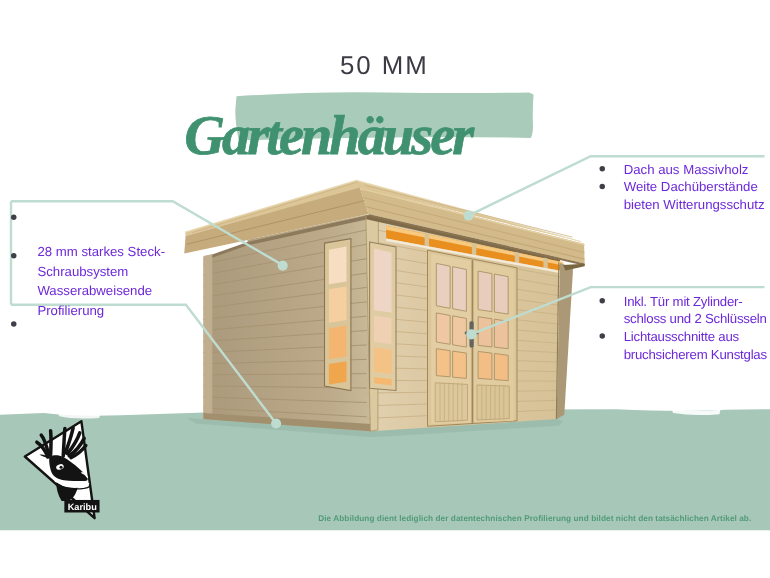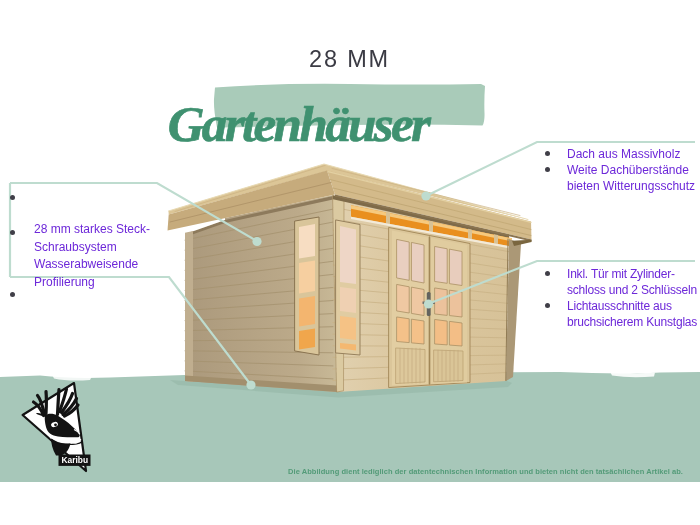--- a/index.html
+++ b/index.html
@@ -220,21 +220,21 @@
 <circle cx="55.5" cy="424.8" r="1.4" fill="#131313"></circle>
 
 <path d="M74,429.5 C76.5,430.5 78.8,432.3 79.8,434.3" stroke="#fff" stroke-width="1.2" fill="none"></path>
 
 <rect x="58.5" y="454.5" width="32" height="11.4" fill="#131313"></rect>
 <text x="74.8" y="463.4" font-family="Liberation Sans, sans-serif" font-size="8.4" font-weight="bold" fill="#fff" text-anchor="middle">Karibu</text>
 </g>
   </svg>
 
   <div style="position:absolute; left:0; top:48.2px; width:699px; text-align:center;
-      font-size:23.5px; line-height:23.5px; letter-spacing:1.8px; color:#3b3b44;">28 MM</div>
+      font-size:23.5px; line-height:23.5px; letter-spacing:1.8px; color:#3b3b44;">50 MM</div>
 
   <div style="position:absolute; left:0; top:99px; width:596px; text-align:center;
       font-family:'Liberation Serif', serif; font-style:italic; font-weight:bold;
       font-size:51px; line-height:51px; color:#3f9170; letter-spacing:-2.6px; -webkit-text-stroke:0.7px #3f9170;">Gartenhäuser</div>
 
   <div class="txt" style="left:34px; top:189px; line-height:17.5px;margin-top:32px;">28 mm starkes Steck-<br>Schraubsystem<br>Wasserabweisende<br>Profilierung</div>
 
   <div class="bullet" style="left:10px; top:195px;"></div>
   <div class="bullet" style="left:10px; top:230px;"></div>
 
@@ -242,14 +242,14 @@
 
   <div class="txt" style="left:567px; top:145.5px; line-height:16px;">Dach aus Massivholz<br>Weite Dachüberstände<br>bieten Witterungsschutz</div>
   <div class="bullet" style="left:544.5px; top:151px;"></div>
   <div class="bullet" style="left:544.5px; top:167px;"></div>
 
   <div class="txt" style="left:567px; top:266px; line-height:16px; letter-spacing:-0.2px;">Inkl. Tür mit Zylinder-<br>schloss und 2 Schlüsseln<br>Lichtausschnitte aus<br>bruchsicherem Kunstglas</div>
   <div class="bullet" style="left:544.5px; top:271px;"></div>
   <div class="bullet" style="left:544.5px; top:303px;"></div>
 
   <div style="position:absolute; right:17px; top:467px; font-size:7.5px; font-weight:bold;
-      color:#539b78; letter-spacing:0.05px;">Die Abbildung dient lediglich der datentechnischen Information und bieten nicht den tatsächlichen Artikel ab.</div>
+      color:#539b78; letter-spacing:0.05px;">Die Abbildung dient lediglich der datentechnischen Profilierung und bildet nicht den tatsächlichen Artikel ab.</div>
 </div>
 
 </body></html>

